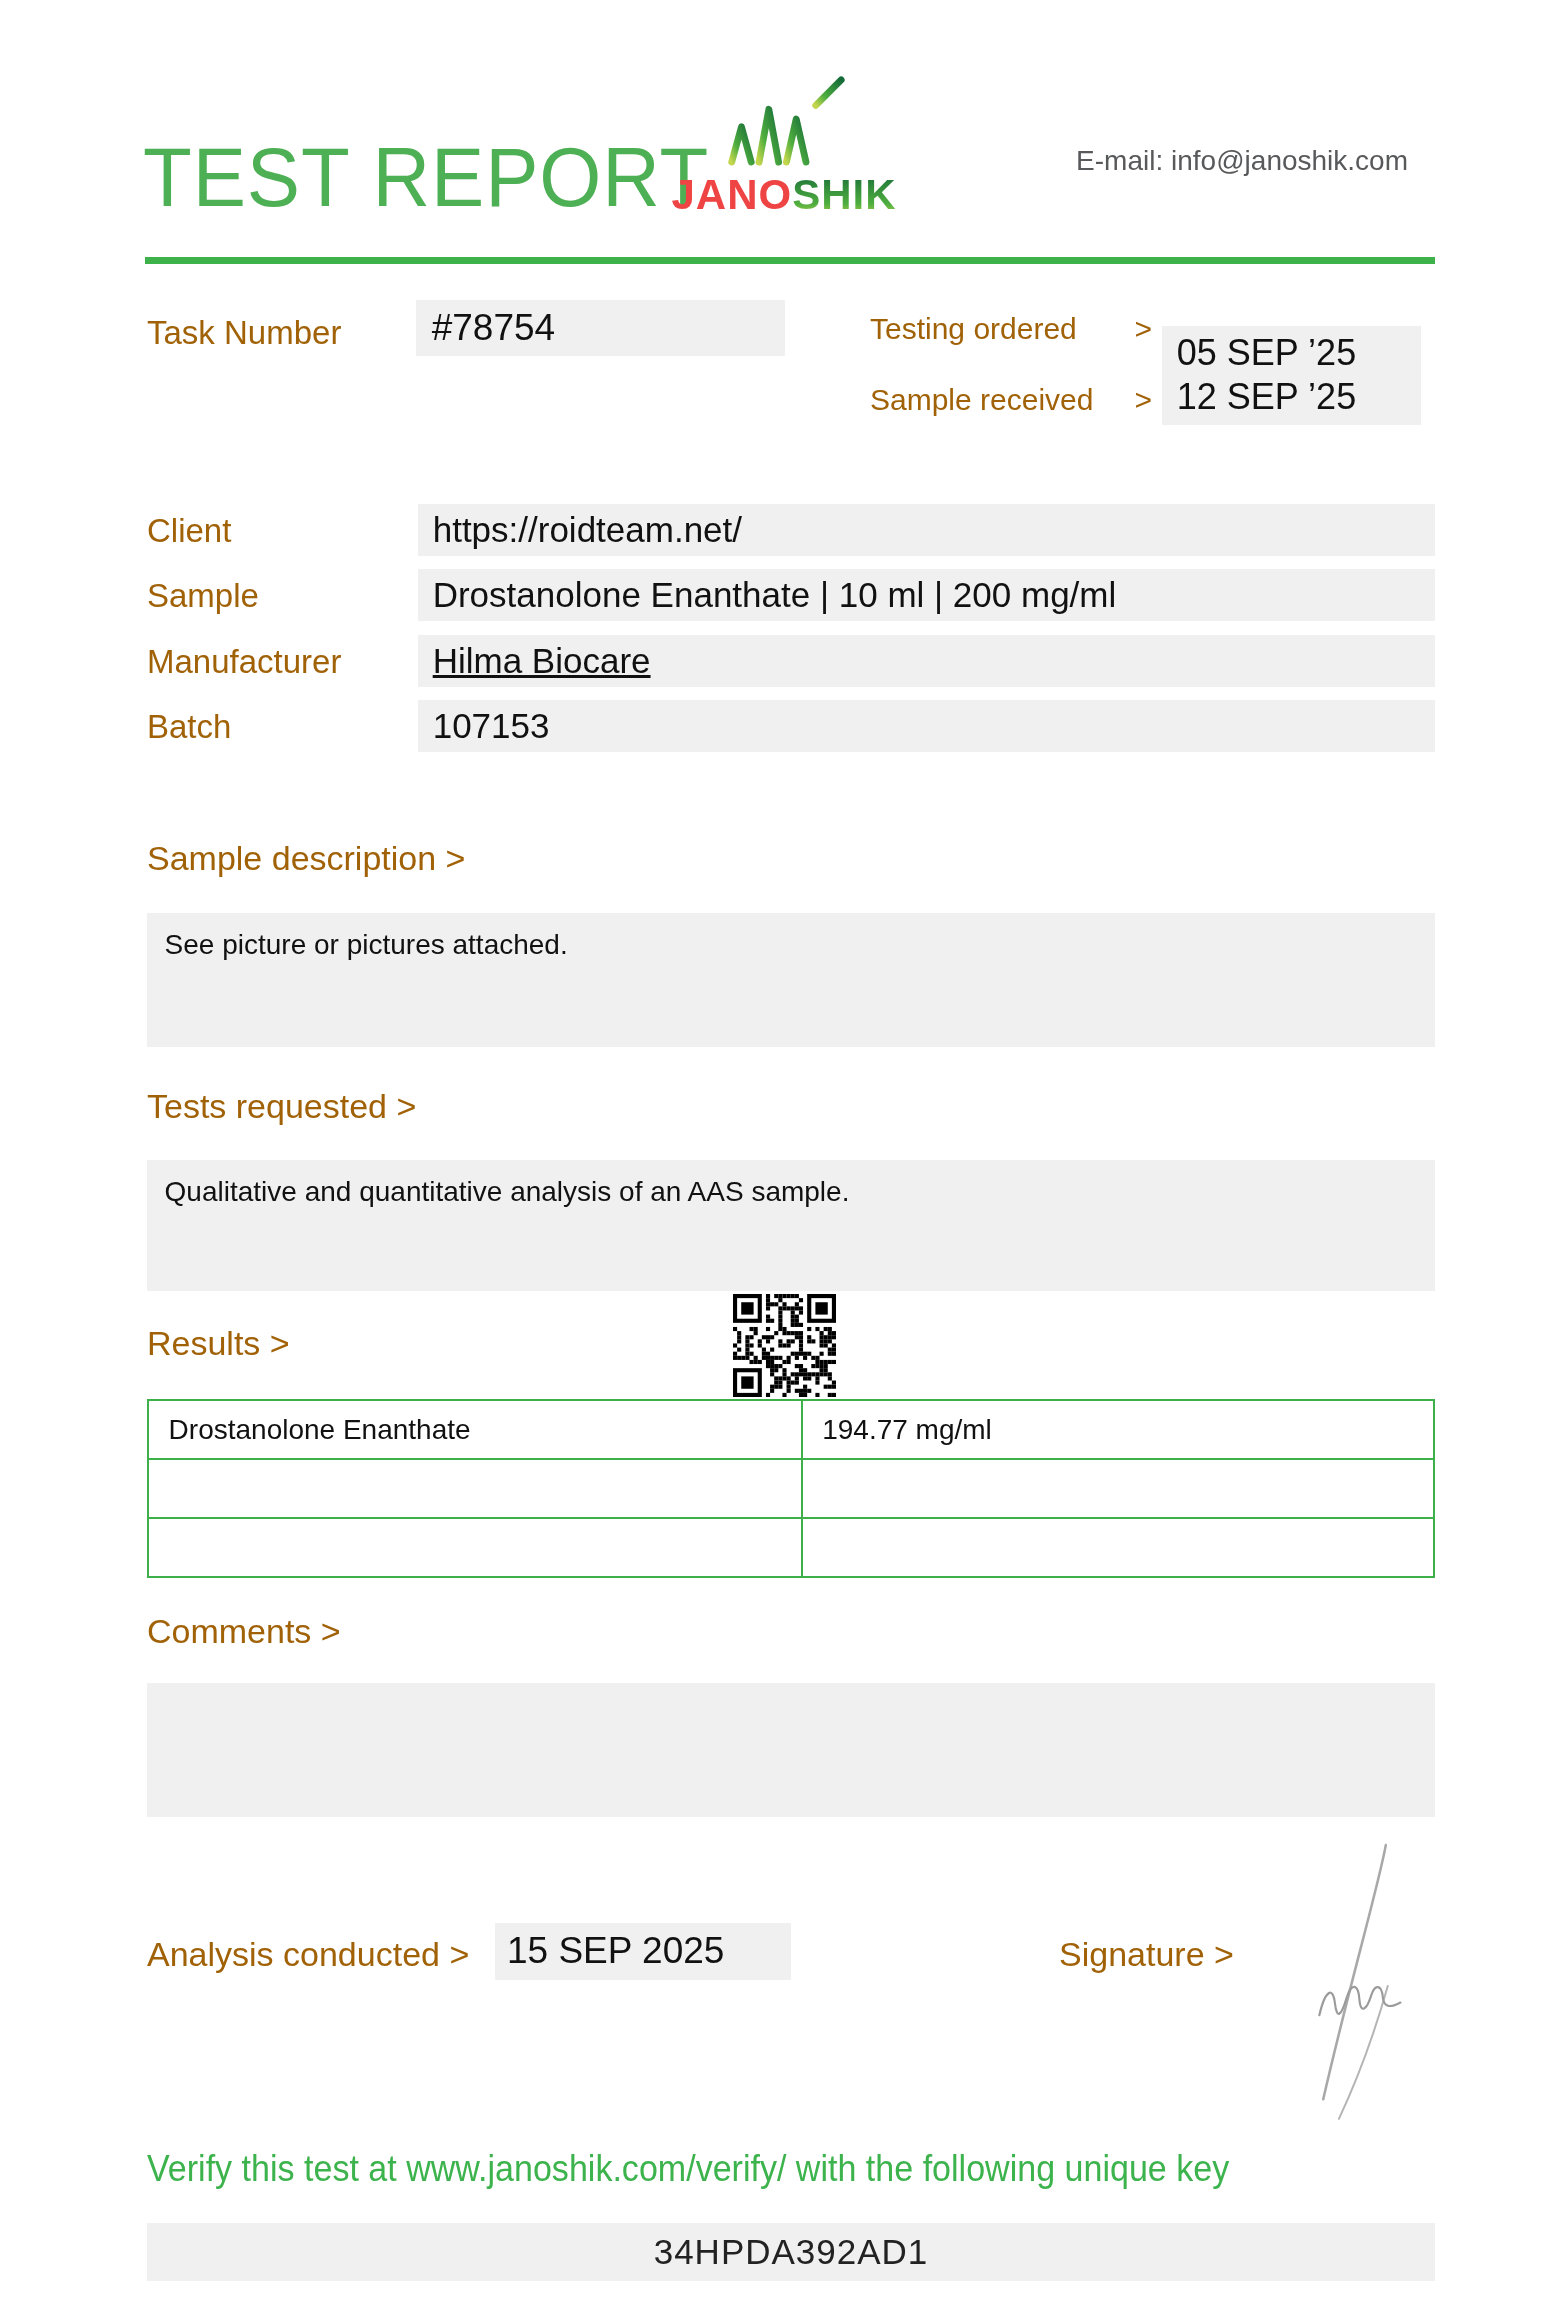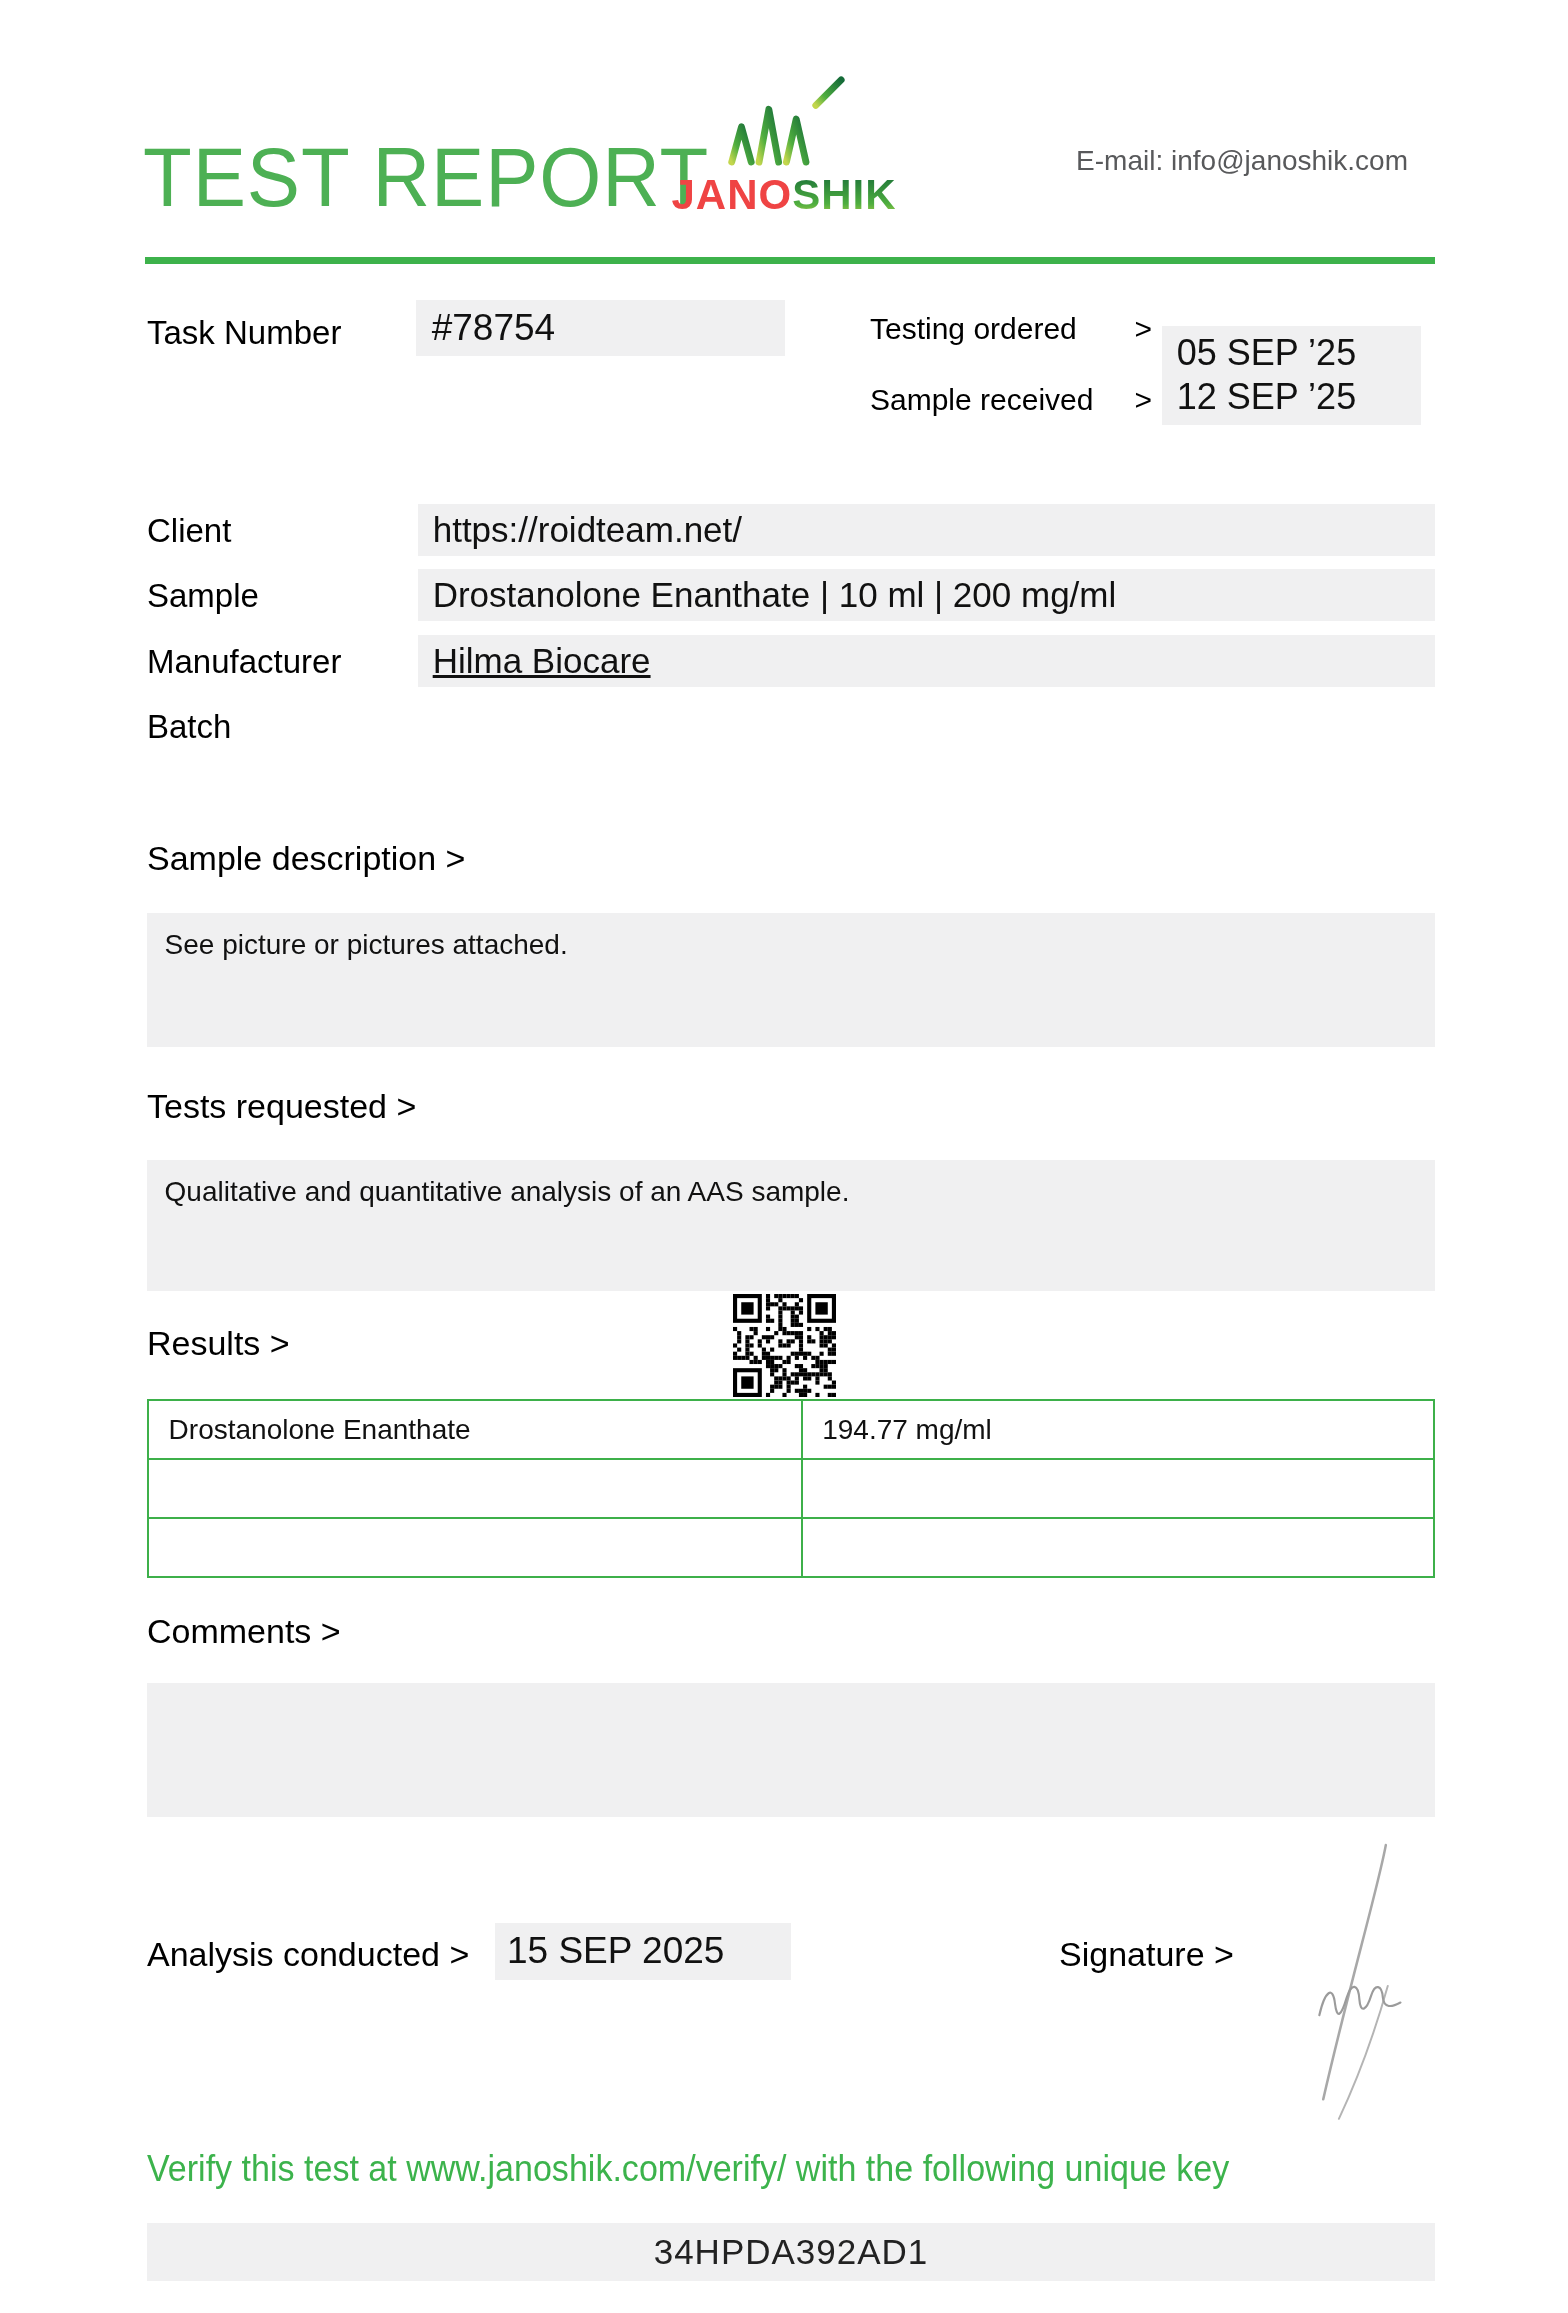--- a/index.html
+++ b/index.html
@@ -1,19 +1,19 @@
 <!DOCTYPE html>
 <html><head>
 <meta charset="utf-8">
 <style>
   html,body{margin:0;padding:0;background:#fff;}
   .page{position:relative;width:1568px;height:2313px;background:#ffffff;overflow:hidden;
         font-family:"Liberation Sans", sans-serif;color:#111;}
   .abs{position:absolute;}
-  .green{color:#000000;}
+  .green{color:#a16207;}
   .gbox{background:#f0f0f1;}
   .report-title{left:143px;top:135px;font-size:84px;line-height:1;color:#4db054;
                 letter-spacing:1px;transform:scaleX(.95);transform-origin:left top;white-space:nowrap;}
   .brand-text{left:627px;top:171px;width:314px;text-align:center;font-size:42px;font-weight:bold;
               letter-spacing:1px;white-space:nowrap;}
   .brand-gray{color:#ef4444;}
   .brand-green{background:linear-gradient(180deg,#156b38 0%,#4fae3f 70%,#b9d24b 100%);
                -webkit-background-clip:text;background-clip:text;color:#2f9e44;-webkit-text-fill-color:transparent;}
   .contact{left:941px;top:143px;width:467px;text-align:right;font-size:28px;line-height:36px;color:#58595b;}
   .rule{left:145px;top:257px;width:1290px;height:6.9px;background:#3db24b;}
@@ -110,20 +110,23 @@
   <div class="abs gbox info-box" style="top:569px;">
     <span>Drostanolone Enanthate | 10 ml | 200 mg/ml</span>
   </div>
 
   <div class="abs lbl green info-label" style="top:643px;">Manufacturer</div>
   <div class="abs gbox info-box" style="top:635px;text-decoration:underline;">
     <span>Hilma Biocare</span>
   </div>
 
   <div class="abs lbl green info-label" style="top:708px;">Batch</div>
+  <div class="abs gbox info-box" style="top:700px;">
+    <span>107153</span>
+  </div>
 
   <div class="abs sec-head green" style="top:839px;">Sample description &gt;</div>
   <div class="abs gbox sec-box" style="top:913px;height:134px;">
     <span>See picture or pictures attached.</span>
   </div>
 
   <div class="abs sec-head green" style="top:1087px;">Tests requested &gt;</div>
   <div class="abs gbox sec-box" style="top:1160px;height:131px;">
     <span>Qualitative and quantitative analysis of an AAS sample.</span>
   </div>

